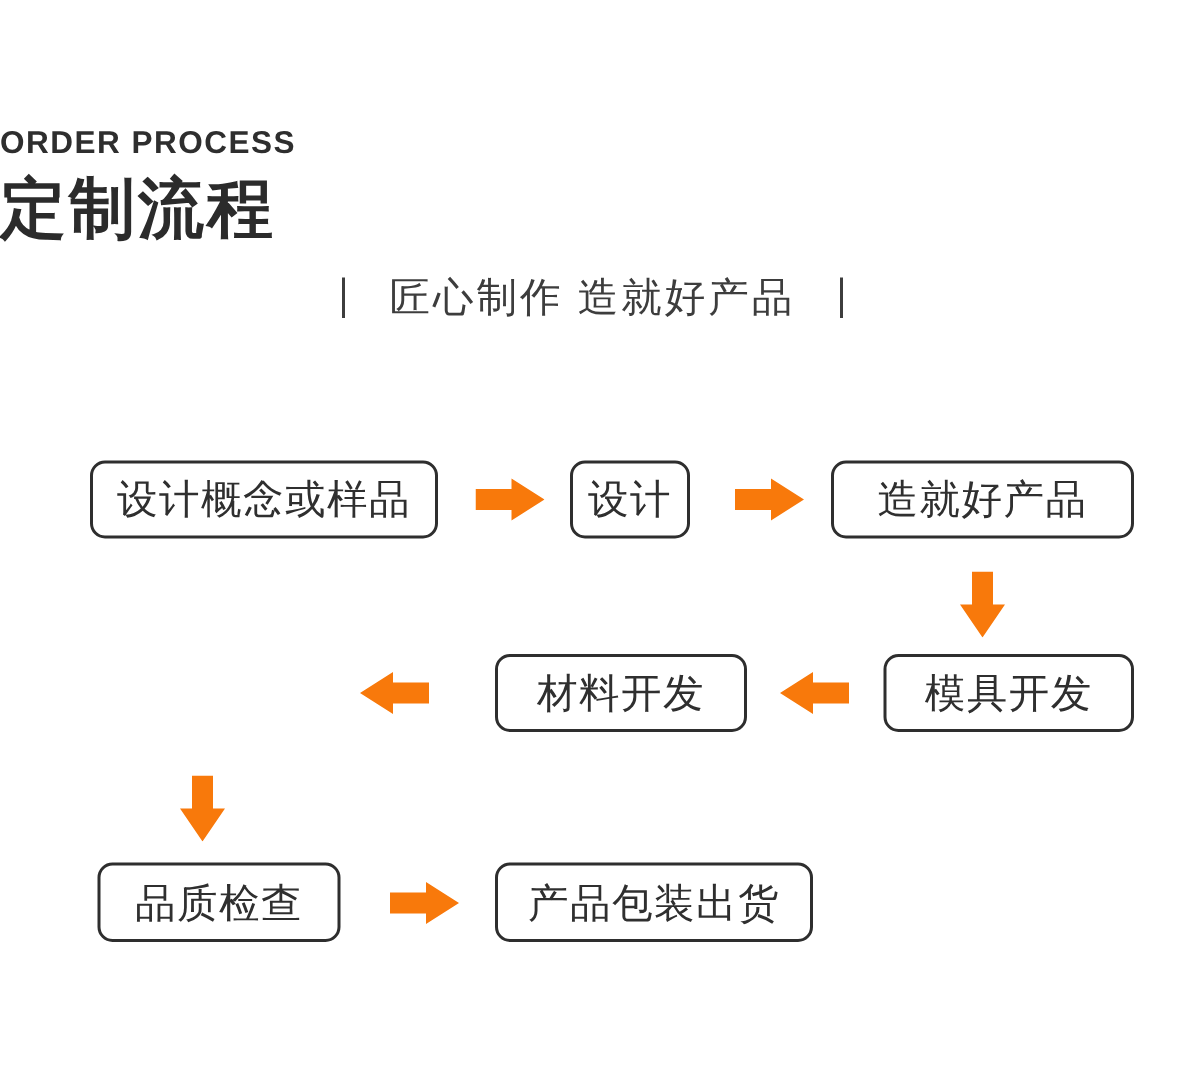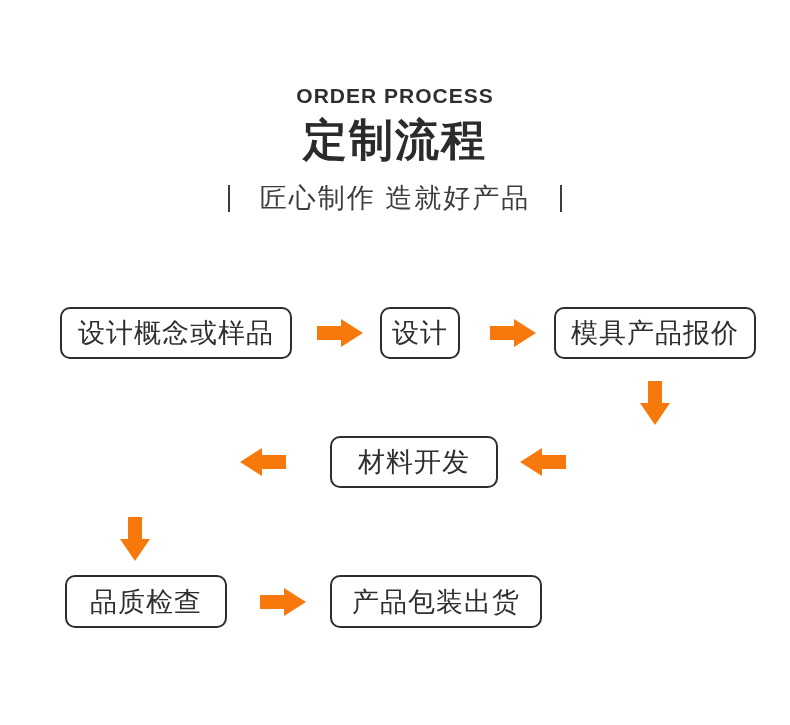--- a/index.html
+++ b/index.html
@@ -12,21 +12,20 @@
     height: 725px;
     background: #ffffff;
     overflow: hidden;
   }
 
   
   .header {
     position: absolute;
     left: 0; top: 84px;
     width: 790px;
-    text-align: center;
   }
   .eyebrow {
     font-size: 21px;
     font-weight: bold;
     letter-spacing: 1px;
     color: #2e2e2e;
   }
   .title {
     margin-top: 8px;
     font-size: 44px;
@@ -100,27 +99,30 @@
 
     <div class="box" style="left:368px; top:307px; width:80px;">
       <span>设计</span>
     </div>
 
     <svg class="arrow" style="left:478px; top:318px;" width="46" height="30" viewBox="0 0 46 30">
       <polygon points="0,8 24,8 24,1 46,15 24,29 24,22 0,22" fill="#f8790b"></polygon>
     </svg>
 
     <div class="box" style="left:542px; top:307px; width:202px;">
-      <span>模具产品报价</span>
+      <span>造就好产品</span>
     </div>
 
     <svg class="arrow" style="left:628px; top:381px;" width="30" height="44" viewBox="0 0 30 44">
       <polygon points="8,0 22,0 22,22 30,22 15,44 0,22 8,22" fill="#f8790b"></polygon>
     </svg>
 
+    <div class="box" style="left:577px; top:436px; width:167px;">
+      <span>模具开发</span>
+    </div>
 
     <svg class="arrow" style="left:508px; top:447px;" width="46" height="30" viewBox="0 0 46 30">
       <polygon points="46,8 22,8 22,1 0,15 22,29 22,22 46,22" fill="#f8790b"></polygon>
     </svg>
 
     <div class="box" style="left:318px; top:436px; width:168px;">
       <span>材料开发</span>
     </div>
 
     <svg class="arrow" style="left:228px; top:447px;" width="46" height="30" viewBox="0 0 46 30">

